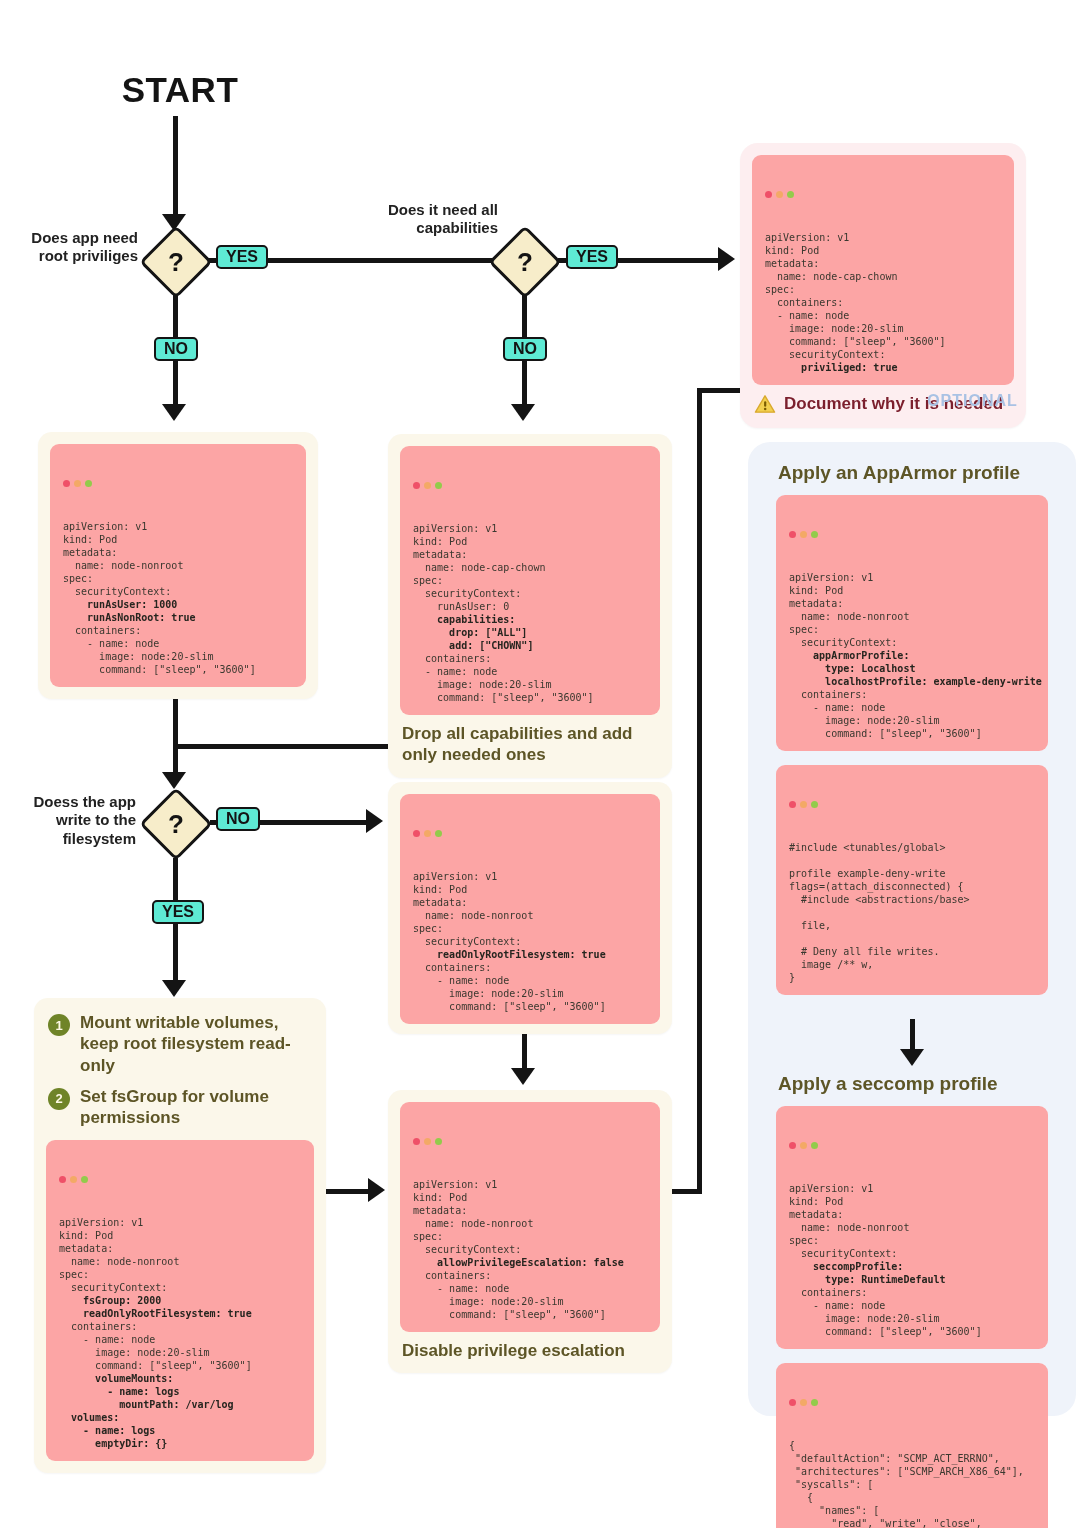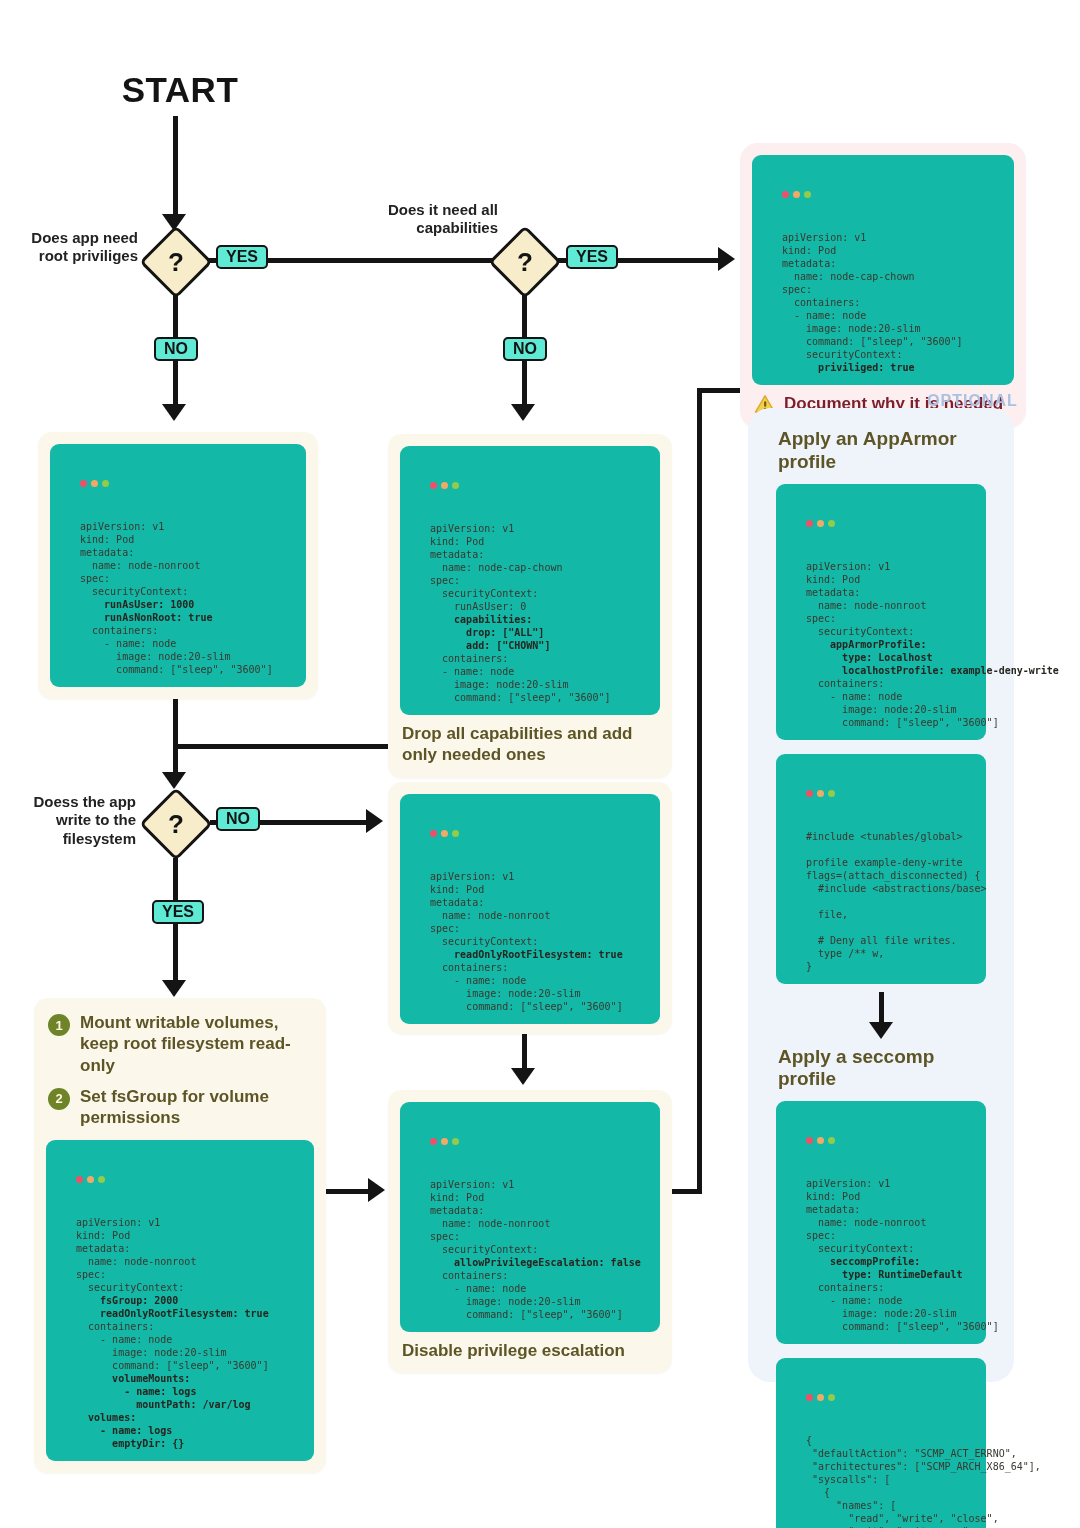--- a/index.html
+++ b/index.html
@@ -14,39 +14,39 @@
 
   .diamond { position:absolute; width:76px; height:76px; display:flex; align-items:center; justify-content:center; z-index:2; }
   .diamond .shape { position:absolute; inset:12px; background:#f7edca; border:3.5px solid #141414; border-radius:6px; transform:rotate(45deg); }
   .diamond .mark { position:relative; font-weight:800; font-size:26px; color:#141414; }
 
   .tag { position:absolute; background:#5eead4; border:2.5px solid #141414; border-radius:5px; padding:1px 8px; font-size:16px; font-weight:700; z-index:3; color:#141414; }
   .qlabel { position:absolute; font-size:15px; font-weight:700; line-height:1.22; color:#222; z-index:2; text-align:right; }
 
   .card { position:absolute; background:#fbf7ea; border-radius:14px; padding:12px; box-sizing:border-box; z-index:2; box-shadow:0 1px 2px rgba(0,0,0,0.04); }
   .card.pink { background:#fdeef0; border-radius:18px; }
-  .code { background:#14b8a6; border-radius:9px; padding:10px 30px 11px; font-family:"DejaVu Sans Mono", monospace; font-size:10px; line-height:13px; color:#3a382f; white-space:pre; }
+  .code { background:#fca5a5; border-radius:9px; padding:10px 13px 11px; font-family:"DejaVu Sans Mono", monospace; font-size:10px; line-height:13px; color:#3a382f; white-space:pre; }
   .code div.b { font-weight:bold; color:#26251f; }
   .dots { display:flex; gap:4px; margin-bottom:7px; height:7px; }
   .dots i { width:7px; height:7px; border-radius:50%; display:block; }
   .dot-r { background:#ef5068; } .dot-o { background:#f3a966; } .dot-g { background:#93cb4b; }
 
   .caption { font-size:17px; font-weight:700; color:#5d5526; line-height:1.25; margin:8px 2px 2px; }
   .pink-caption { display:flex; align-items:center; gap:8px; margin:9px 2px 2px; font-size:17px; font-weight:700; color:#7b1f2d; }
   .pink-caption svg { display:block; }
 
   .vitem { display:flex; gap:10px; margin:2px 2px 10px; align-items:flex-start; }
   .vnum { flex:none; width:22px; height:22px; border-radius:50%; background:#6f8428; color:#fdf8e4; font-size:13px; font-weight:700; display:flex; align-items:center; justify-content:center; margin-top:2px; }
   .vtext { font-size:17px; font-weight:700; color:#5d5526; line-height:1.25; }
 
-  .optional-wrap { position:absolute; left:748px; top:408px; width:266px; height:974px; background:#eff3fa; border-radius:22px; padding:16px 28px 0; box-sizing:border-box; z-index:2; }
+  .optional-wrap { position:absolute; left:748px; top:442px; width:328px; height:974px; background:#eff3fa; border-radius:22px; padding:16px 28px 0; box-sizing:border-box; z-index:2; }
   .optional-label { position:absolute; left:900px; top:392px; width:145px; text-align:center; font-size:16px; font-weight:800; letter-spacing:1px; color:#a9c2e4; z-index:2; }
   .opt-header { font-size:19px; font-weight:700; color:#5d5526; margin:4px 2px 10px; line-height:1.2; }
   .opt-code { margin-bottom:14px; }
-  .opt-code.tight { margin-bottom:6px; }
+  .opt-code.tight { margin-bottom:22px; }
   .flow-arrow { height:50px; position:relative; margin-bottom:6px; }
   .flow-arrow .stem { position:absolute; left:50%; margin-left:-2.5px; top:2px; width:5px; height:32px; background:#141414; }
   .flow-arrow .head { position:absolute; left:50%; margin-left:-12px; top:32px; width:0; height:0; border-left:12px solid transparent; border-right:12px solid transparent; border-top:17px solid #141414; }
 </style>
 </head>
 <body>
 
 <div id="canvas">
 
   <div class="big-label" style="left:95px; top:70px; width:170px;">START</div>
@@ -171,21 +171,21 @@
   </div>
 
   <div class="optional-label">OPTIONAL</div>
   <div class="optional-wrap">
     <div class="opt-header">Apply an AppArmor profile</div>
     <div class="code opt-code">
       <div class="dots"><i class="dot-r"></i><i class="dot-o"></i><i class="dot-g"></i></div>
     <div>apiVersion: v1</div><div>kind: Pod</div><div>metadata:</div><div>  name: node-nonroot</div><div>spec:</div><div>  securityContext:</div><div class="b">    appArmorProfile:</div><div class="b">      type: Localhost</div><div class="b">      localhostProfile: example-deny-write</div><div>  containers:</div><div>    - name: node</div><div>      image: node:20-slim</div><div>      command: ["sleep", "3600"]</div></div>
     <div class="code opt-code tight">
       <div class="dots"><i class="dot-r"></i><i class="dot-o"></i><i class="dot-g"></i></div>
-    <div>#include &lt;tunables/global&gt;</div><div>&nbsp;</div><div>profile example-deny-write</div><div>flags=(attach_disconnected) {</div><div>  #include &lt;abstractions/base&gt;</div><div>&nbsp;</div><div>  file,</div><div>&nbsp;</div><div>  # Deny all file writes.</div><div>  type /** w,</div><div>}</div></div>
+    <div>#include &lt;tunables/global&gt;</div><div>&nbsp;</div><div>profile example-deny-write</div><div>flags=(attach_disconnected) {</div><div>  #include &lt;abstractions/base&gt;</div><div>&nbsp;</div><div>  file,</div><div>&nbsp;</div><div>  # Deny all file writes.</div><div>  image /** w,</div><div>}</div></div>
     <div class="flow-arrow">
       <div class="stem"></div>
       <div class="head"></div>
     </div>
     <div class="opt-header">Apply a seccomp profile</div>
     <div class="code opt-code">
       <div class="dots"><i class="dot-r"></i><i class="dot-o"></i><i class="dot-g"></i></div>
     <div>apiVersion: v1</div><div>kind: Pod</div><div>metadata:</div><div>  name: node-nonroot</div><div>spec:</div><div>  securityContext:</div><div class="b">    seccompProfile:</div><div class="b">      type: RuntimeDefault</div><div>  containers:</div><div>    - name: node</div><div>      image: node:20-slim</div><div>      command: ["sleep", "3600"]</div></div>
     <div class="code">
       <div class="dots"><i class="dot-r"></i><i class="dot-o"></i><i class="dot-g"></i></div>

